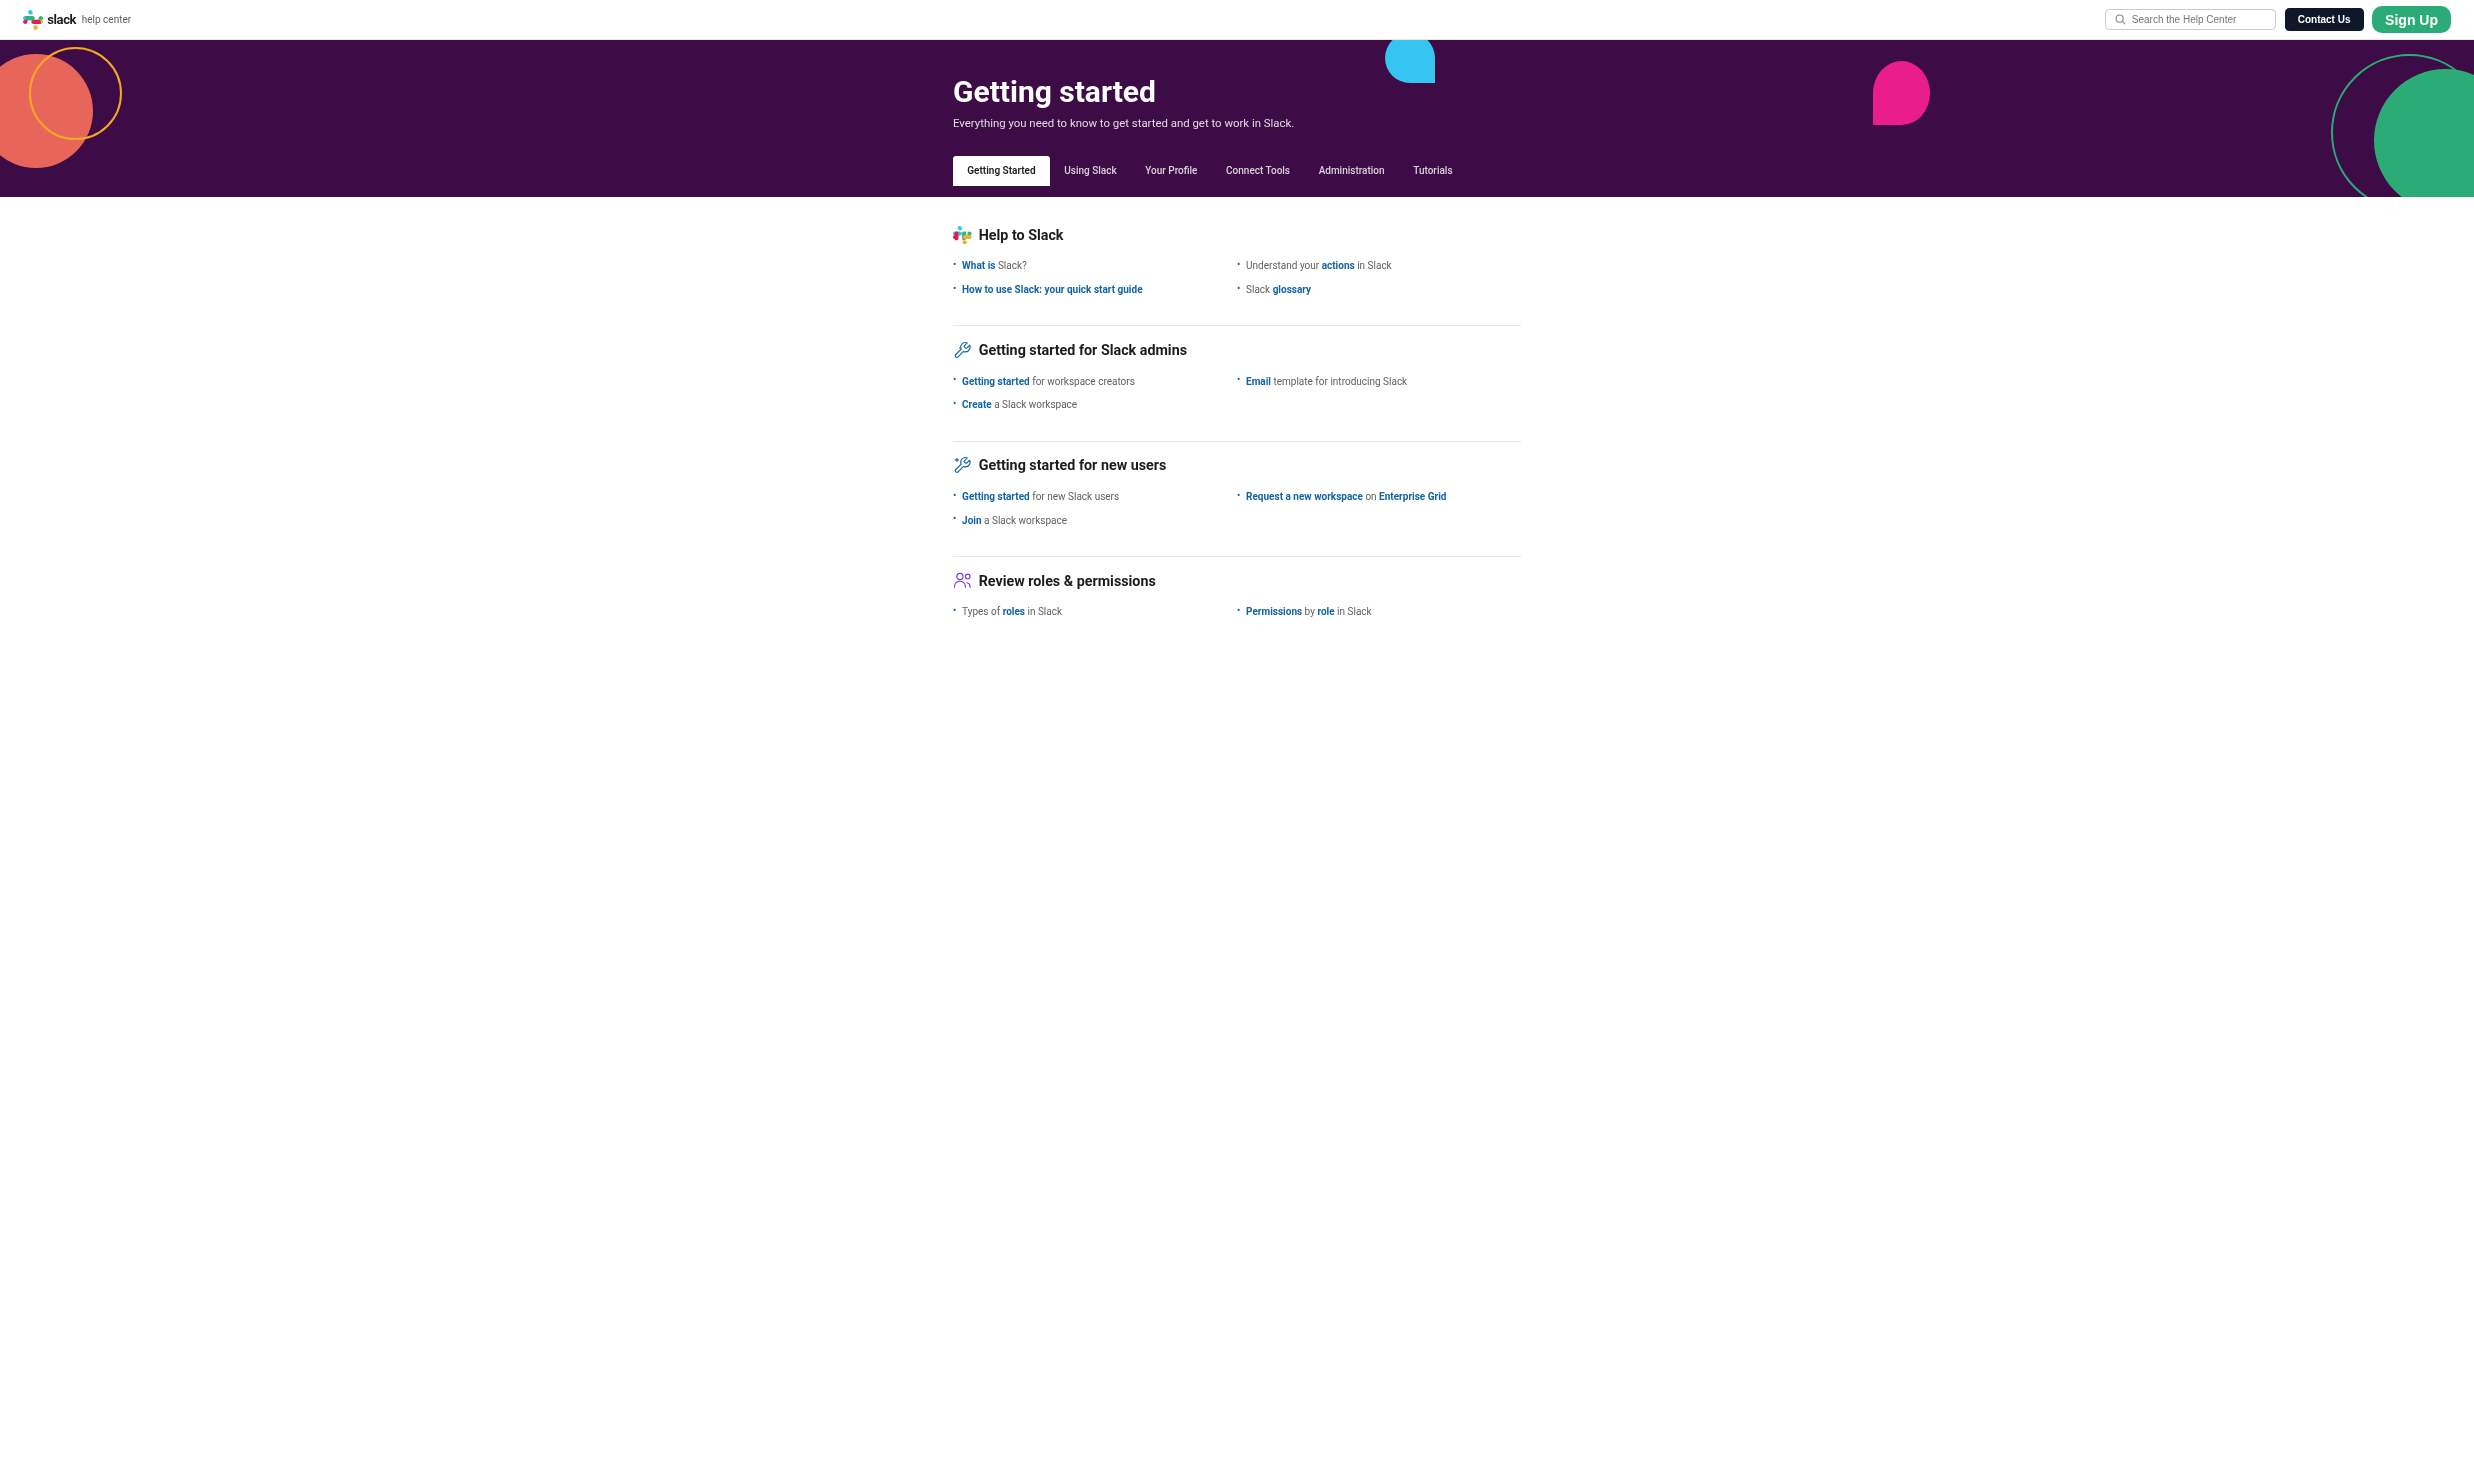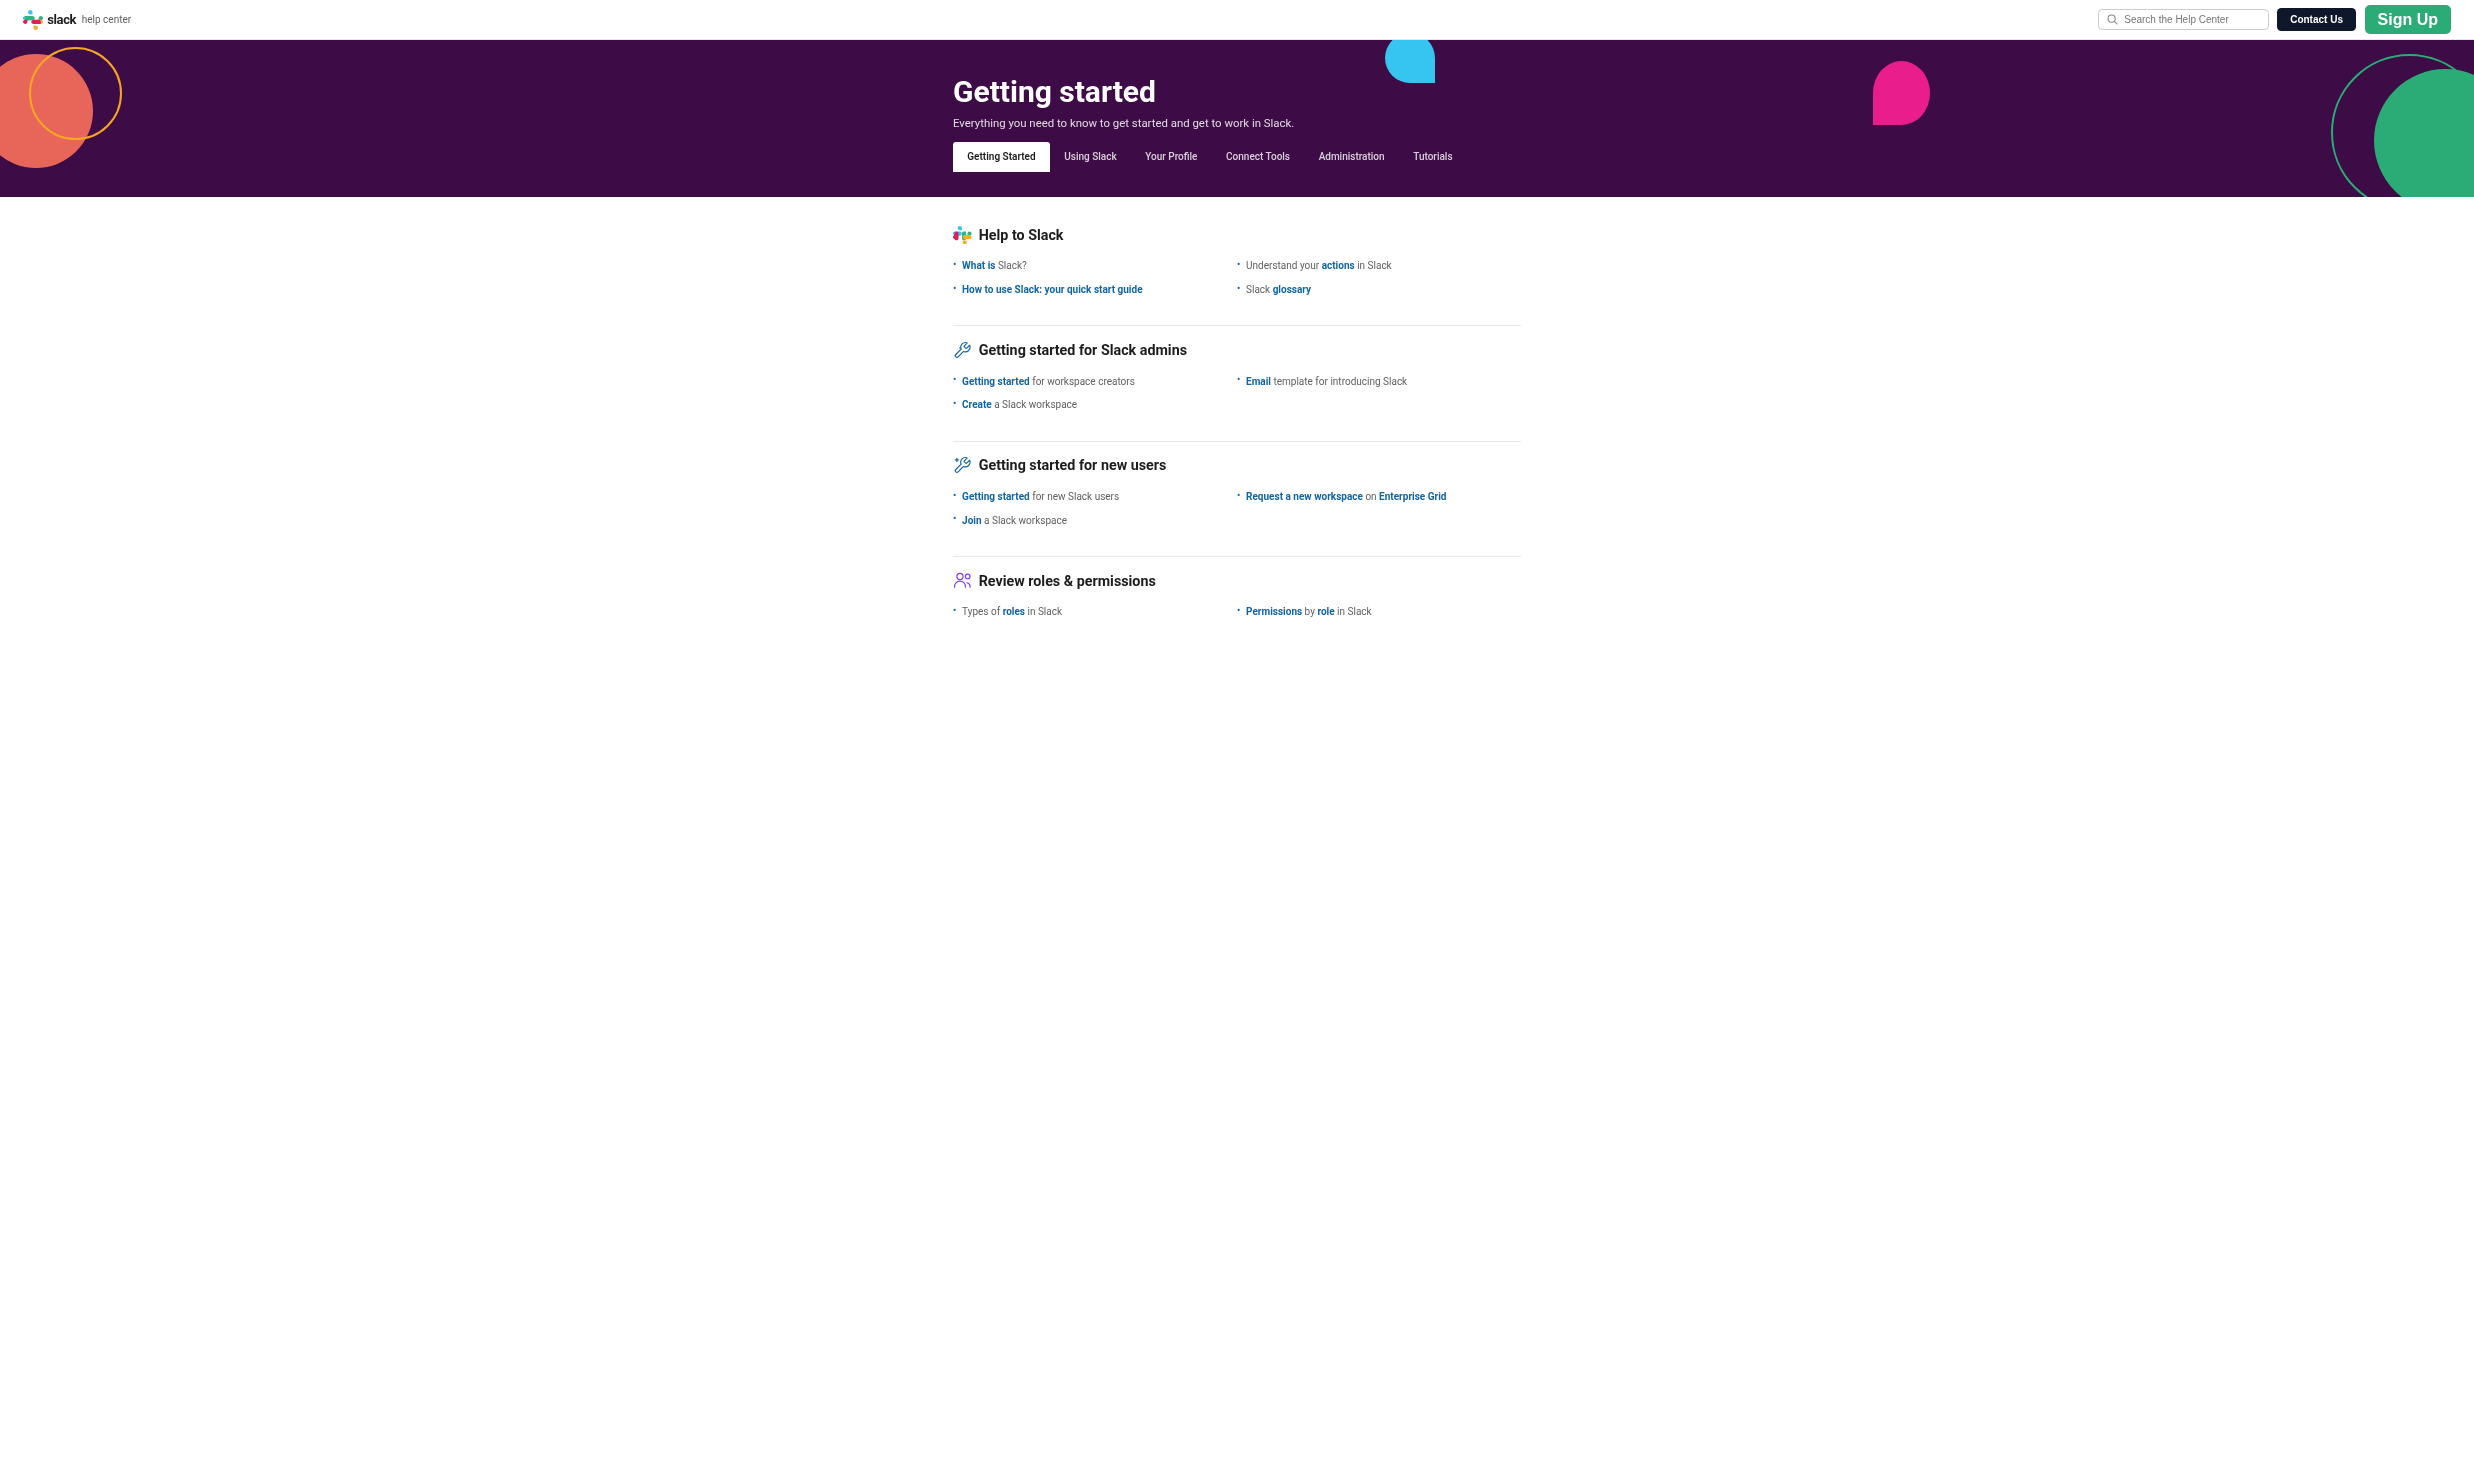--- a/index.html
+++ b/index.html
@@ -77,23 +77,23 @@
       border-radius: 4.3px;
       padding: 5.7px 13px;
       font-size: 10px;
       font-weight: 600;
       cursor: pointer;
     }
     .btn-signup {
       background: #2bac76;
       color: #fff;
       border: none;
-      border-radius: 5px;
+      border-radius: 10px;
       padding: 5.7px 13px;
-      font-size: 16px;
+      font-size: 14px;
       font-weight: 600;
       cursor: pointer;
     }
 
     
     .hero {
       background: #3d0b45;
       color: #fff;
       padding: 34px 0 0 0;
       position: relative;
@@ -108,21 +108,21 @@
       z-index: 2;
     }
     .hero-title {
       font-size: 30px;
       font-weight: 700;
       margin-bottom: 7.1px;
     }
     .hero-subtitle {
       font-size: 11.4px;
       color: rgba(255,255,255,0.85);
-      margin-bottom: 12px;
+      margin-bottom: 26px;
     }
 
     
     .shape-coral {
       position: absolute;
       left: -21.4px;
       top: 14.3px;
       width: 114px;
       height: 114px;
       background: #e8655a;

